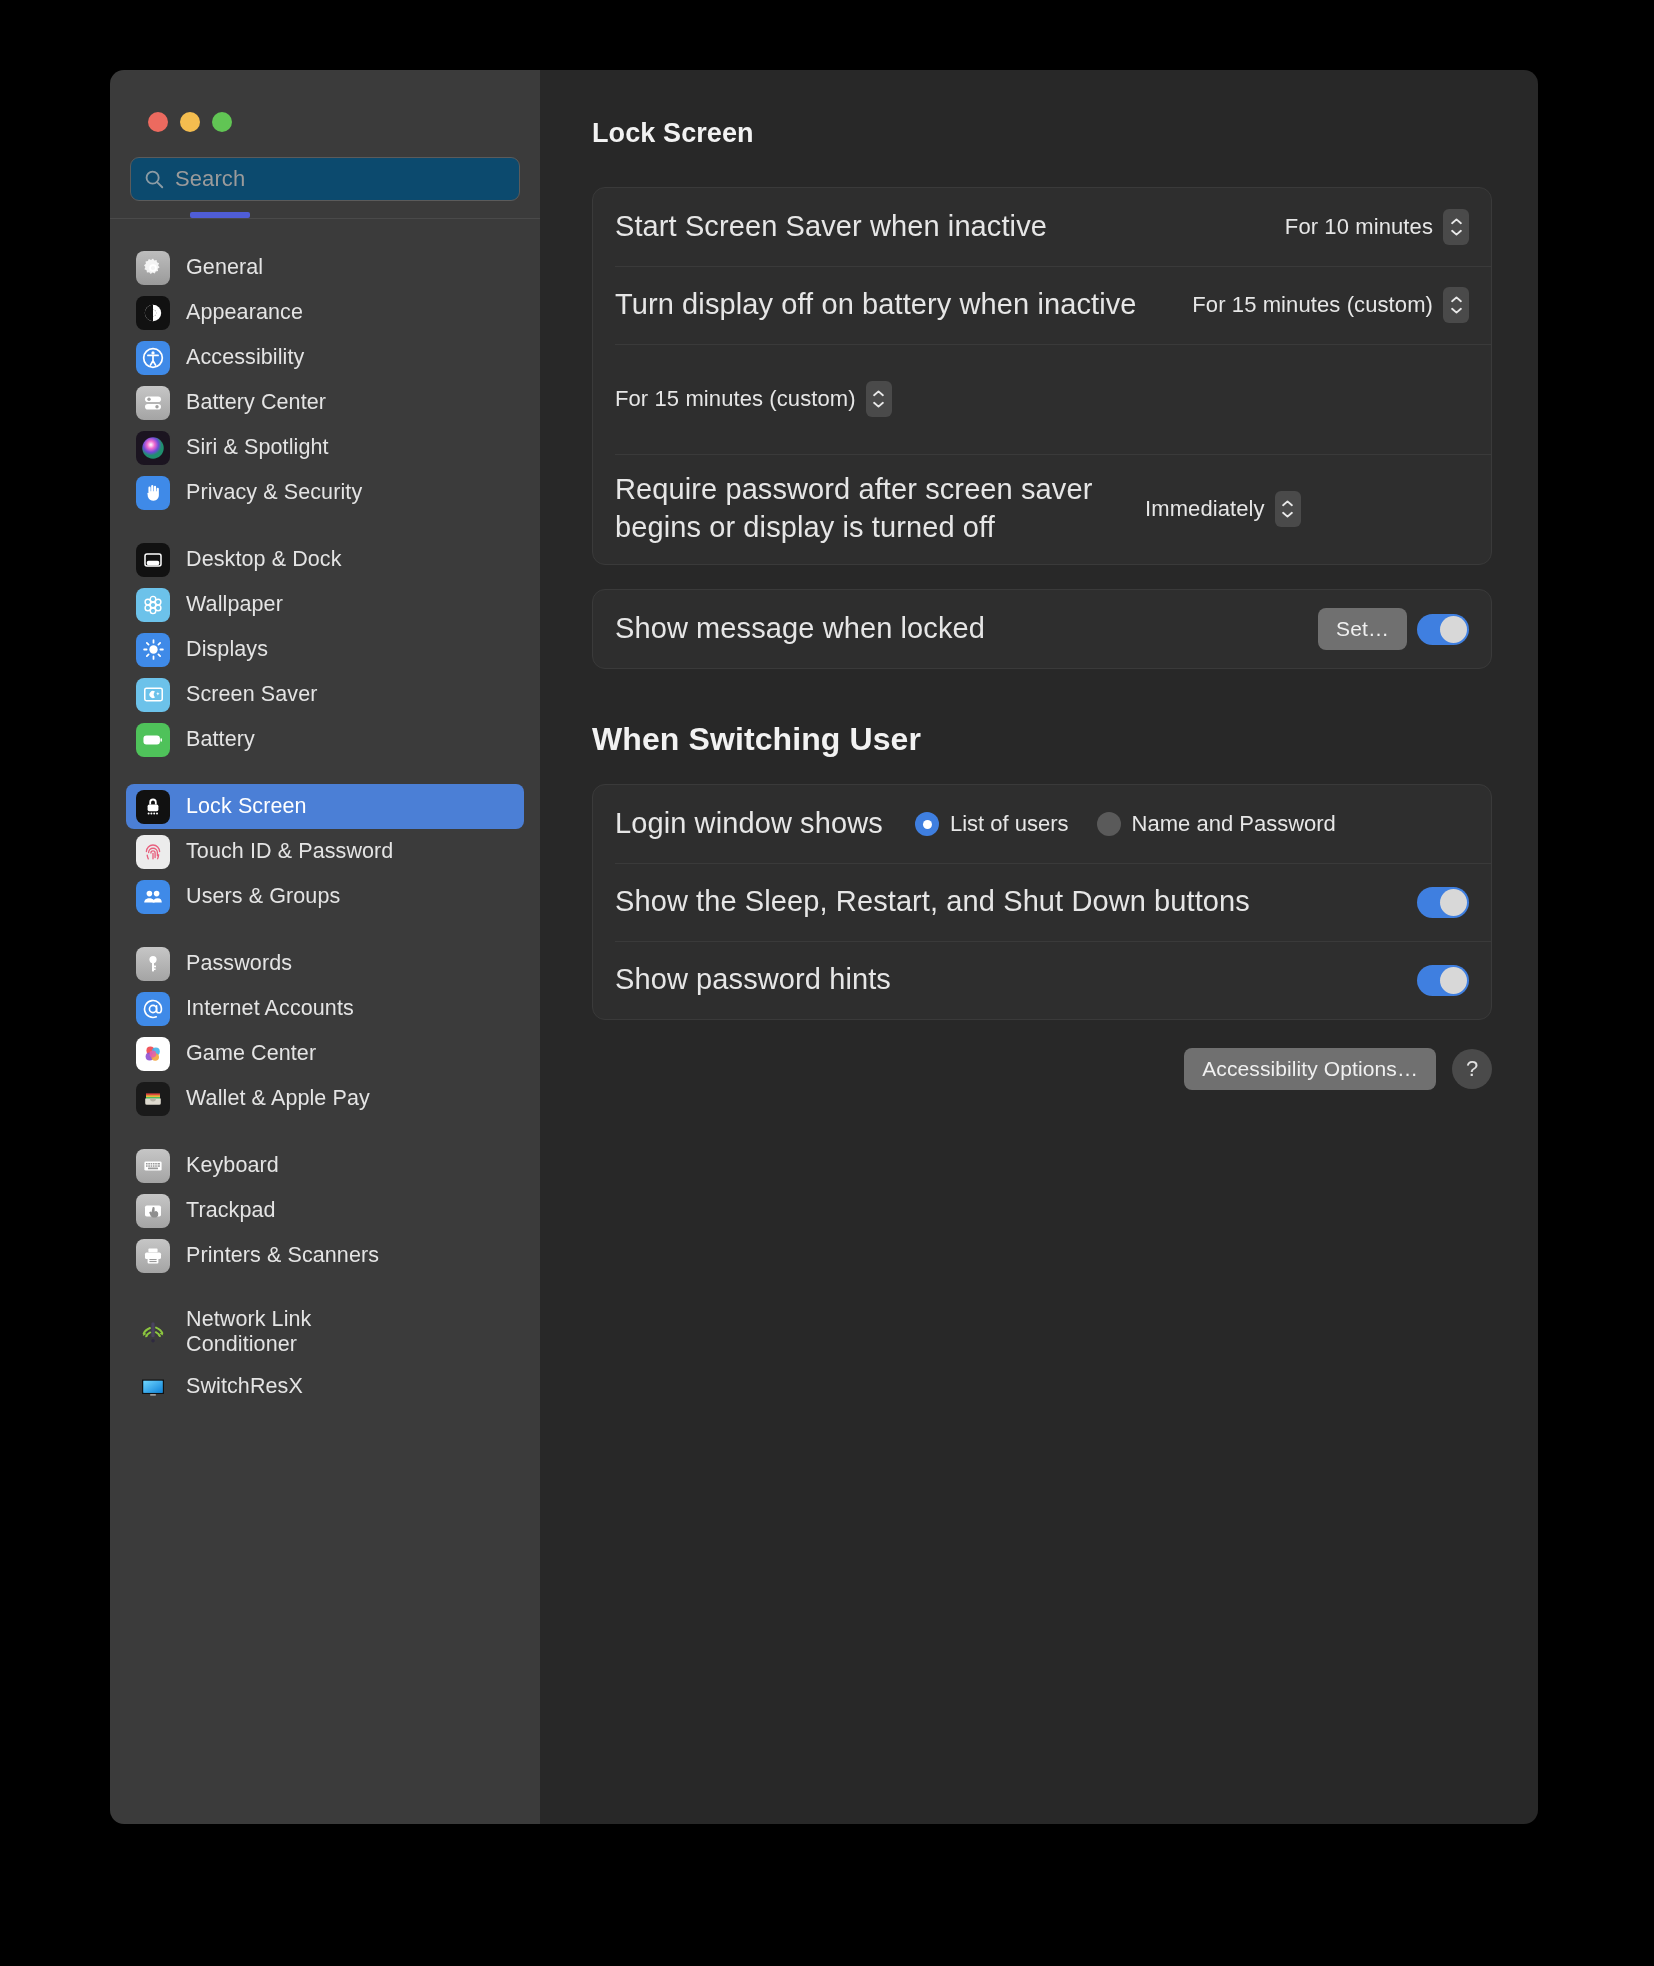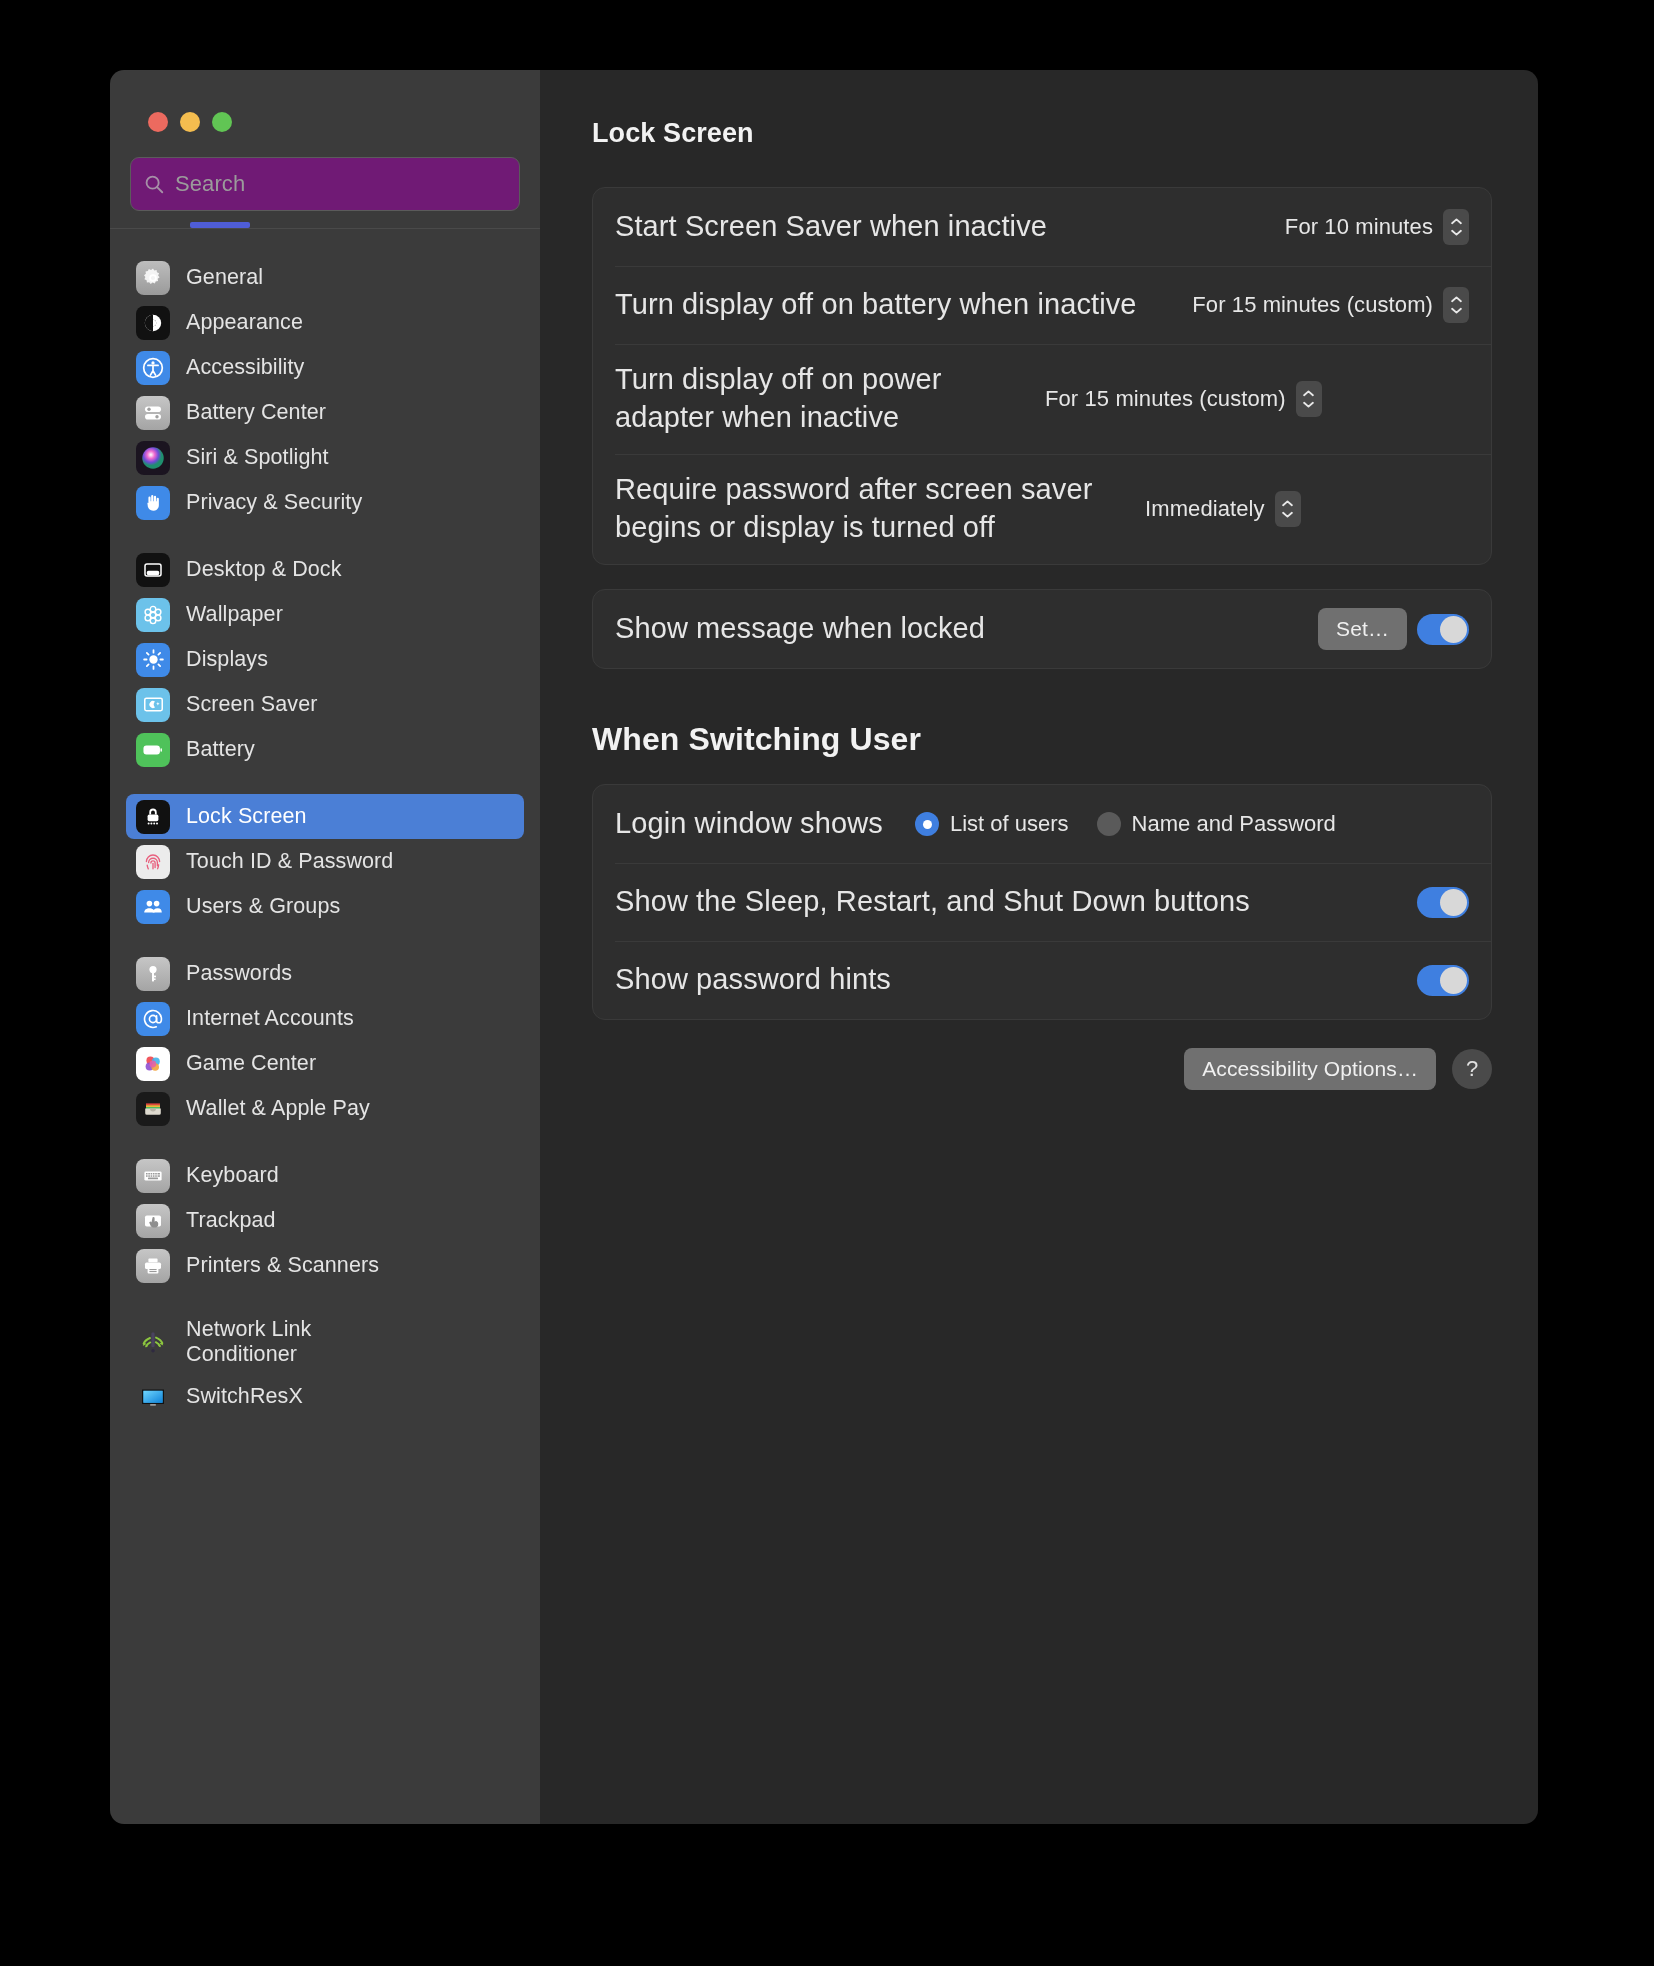--- a/index.html
+++ b/index.html
@@ -31,22 +31,22 @@
     display: flex; gap: 12px;
     padding: 42px 0 0 38px;
   }
   .light { width: 20px; height: 20px; border-radius: 50%; }
   .light.red    { background: #ec6a5f; }
   .light.yellow { background: #f4bd4f; }
   .light.green  { background: #61c554; }
 
   .search-wrap { padding: 25px 20px 0 20px; }
   .search-box {
-    height: 54px;
-    background: #701a75;
+    height: 44px;
+    background: #0c4a6e;
     border: 1px solid #5b5b5b;
     border-radius: 9px;
     display: flex; align-items: center;
     padding: 0 12px;
     gap: 10px;
   }
   .search-icon { width: 22px; height: 22px; flex: 0 0 22px; opacity: .75; }
   .search-text {
     font-size: 22px; color: #9b9b9b;
     letter-spacing: .1px;
@@ -573,21 +573,20 @@
                 <path d="M1.6 5.2L6 1.4l4.4 3.8"></path>
               </svg>
             <svg class="chev" viewBox="0 0 12 7" fill="none" stroke="#e8e8e8" stroke-width="1.9" stroke-linecap="round" stroke-linejoin="round">
                 <path d="M1.6 1.8L6 5.6l4.4-3.8"></path>
               </svg>
           </span>
         </div>
       </div>
 
       <div class="row tall">
-        <div class="row-label" style="max-width:430px;">Turn display off on power adapter when inactive</div>
         <div class="row-right">
           <span class="popup-val">For 15 minutes (custom)</span>
           <span class="stepper">
             <svg class="chev" viewBox="0 0 12 7" fill="none" stroke="#e8e8e8" stroke-width="1.9" stroke-linecap="round" stroke-linejoin="round">
                 <path d="M1.6 5.2L6 1.4l4.4 3.8"></path>
               </svg>
             <svg class="chev" viewBox="0 0 12 7" fill="none" stroke="#e8e8e8" stroke-width="1.9" stroke-linecap="round" stroke-linejoin="round">
                 <path d="M1.6 1.8L6 5.6l4.4-3.8"></path>
               </svg>
           </span>

